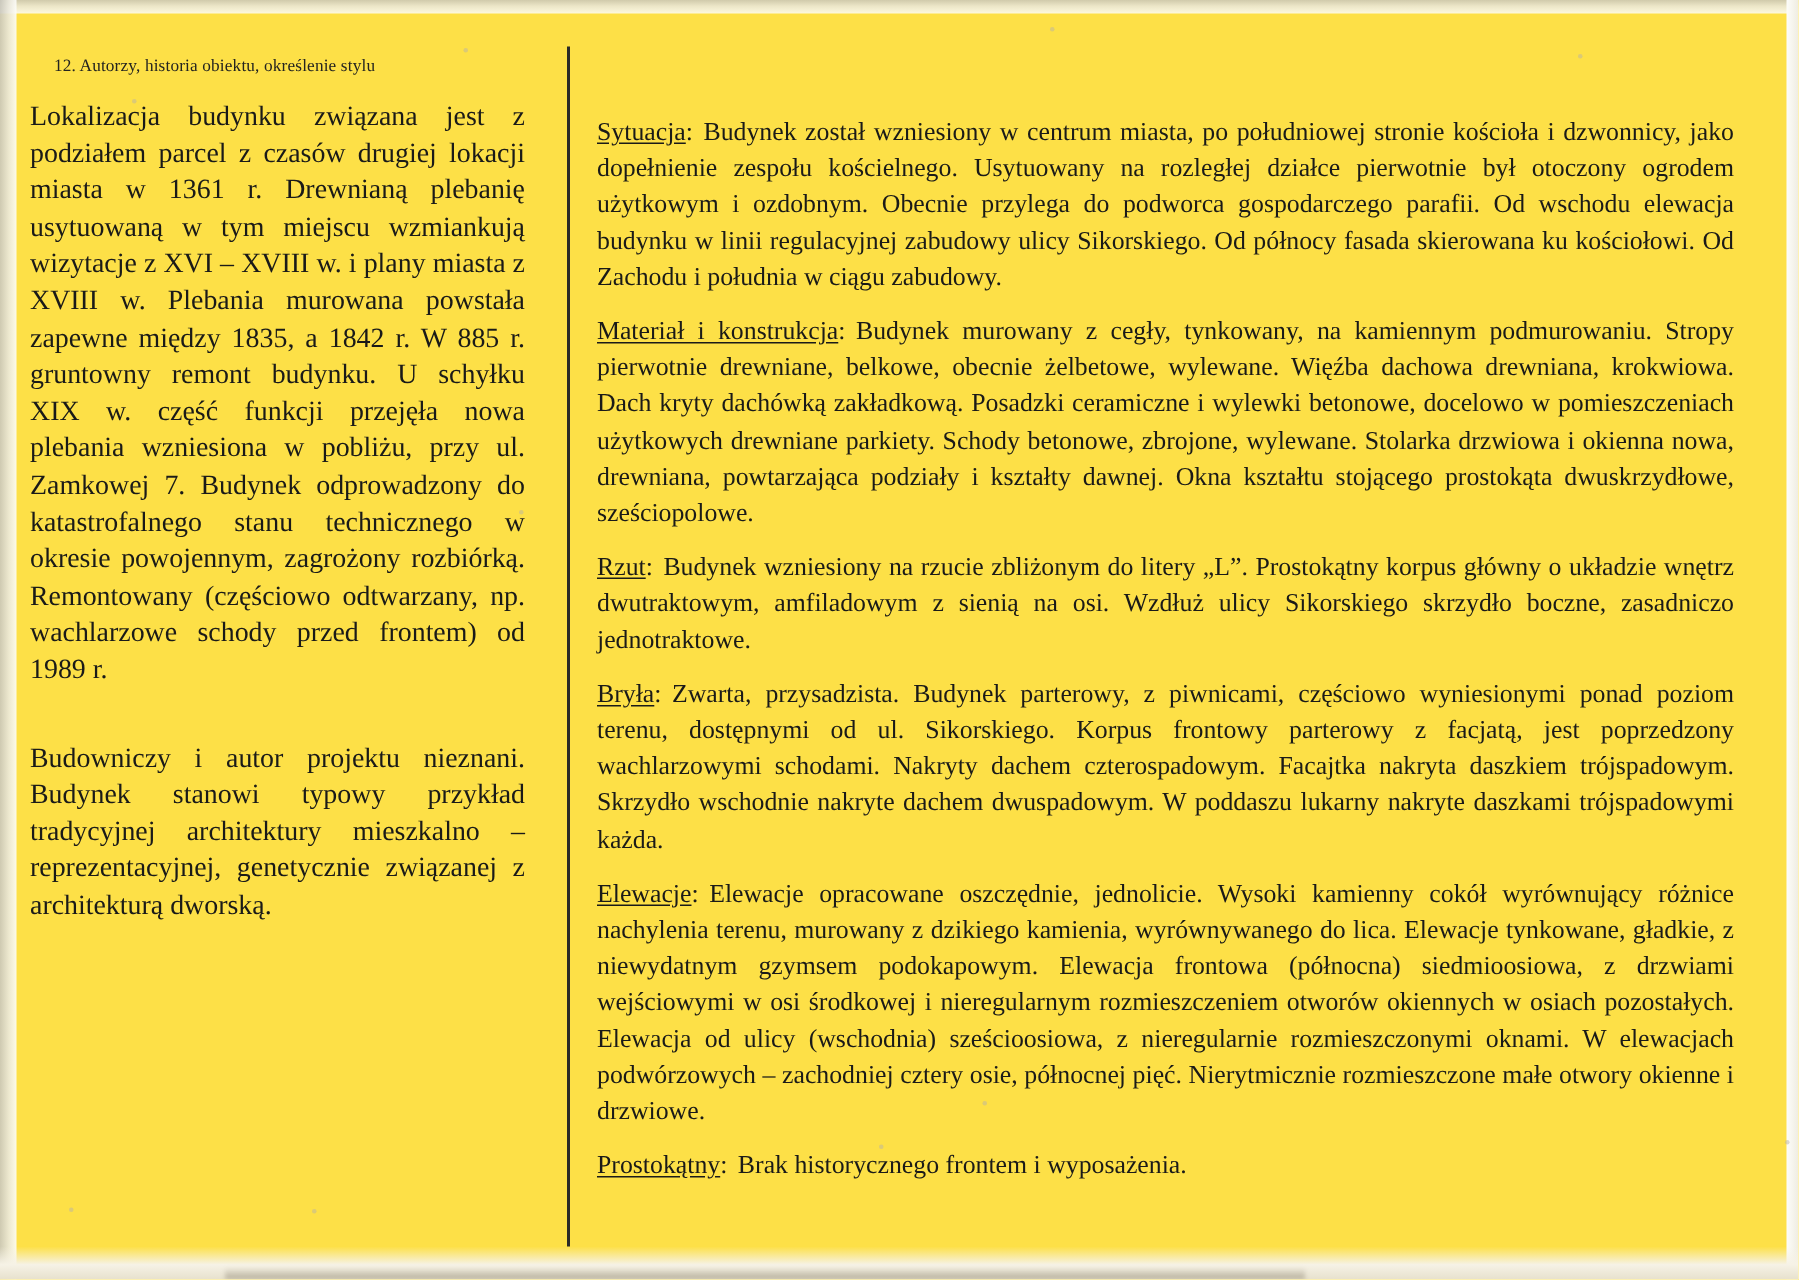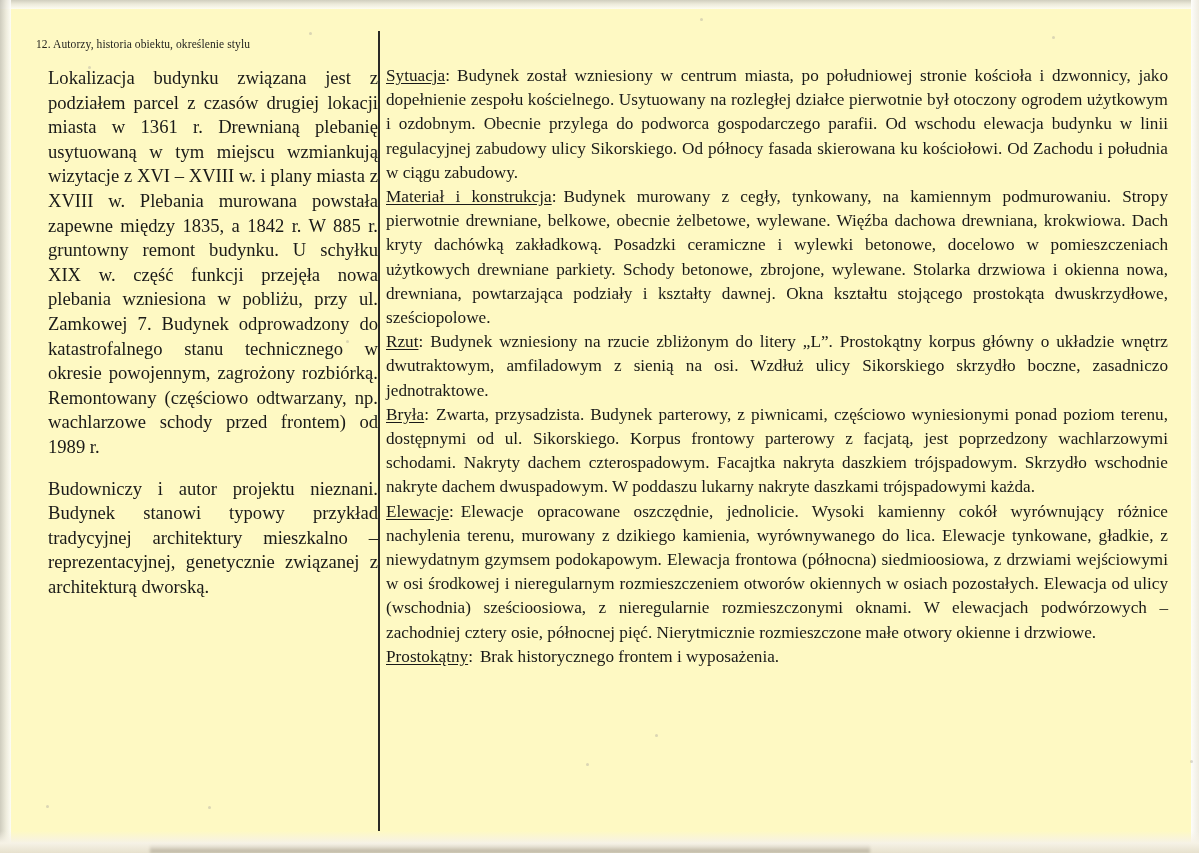--- a/index.html
+++ b/index.html
@@ -4,21 +4,21 @@
 <style>
   html, body {
     margin: 0;
     padding: 0;
     background: #ffffff;
   }
   .page {
     position: relative;
     width: 1199px;
     height: 853px;
-    background: #fef9c3;
+    background: #fde047;
     overflow: hidden;
     font-family: "Liberation Serif", "DejaVu Serif", serif;
     color: #1a1a18;
   }
   
   .scan-top-edge {
     position: absolute;
     top: 0; left: 0;
     width: 1199px; height: 9px;
     background: linear-gradient(to bottom, #c8c6bd 0%, #e9e7de 45%, #fdfdfa 100%);
@@ -68,43 +68,43 @@
     letter-spacing: .1px;
     color: #242420;
     white-space: nowrap;
   }
   #hdr-left  { left: 36px;  top: 38px; }
   #hdr-right { left: 387px; top: 38px; }
 
   
   .left-col {
     position: absolute;
-    left: 48px;
+    left: 20px;
     top: 66px;
     width: 330px;
     font-size: 18.6px;
     line-height: 24.6px;
     text-align: justify;
     text-justify: inter-word;
   }
   .left-col p { margin: 0; }
-  .left-col p + p { margin-top: 17px; }
+  .left-col p + p { margin-top: 34px; }
 
   
   .right-col {
     position: absolute;
     left: 386px;
     top: 64px;
     width: 782px;
     font-size: 17.2px;
     line-height: 24.2px;
     text-align: justify;
     text-justify: inter-word;
   }
-  .right-col p { margin: 0; }
+  .right-col p { margin: 12px; }
   .sec-label {
     text-decoration: underline;
     text-underline-offset: 2px;
   }
   .sec-gap { display: inline-block; width: 7px; }
 
   
   .speck {
     position: absolute;
     background: #b9b3a6;

